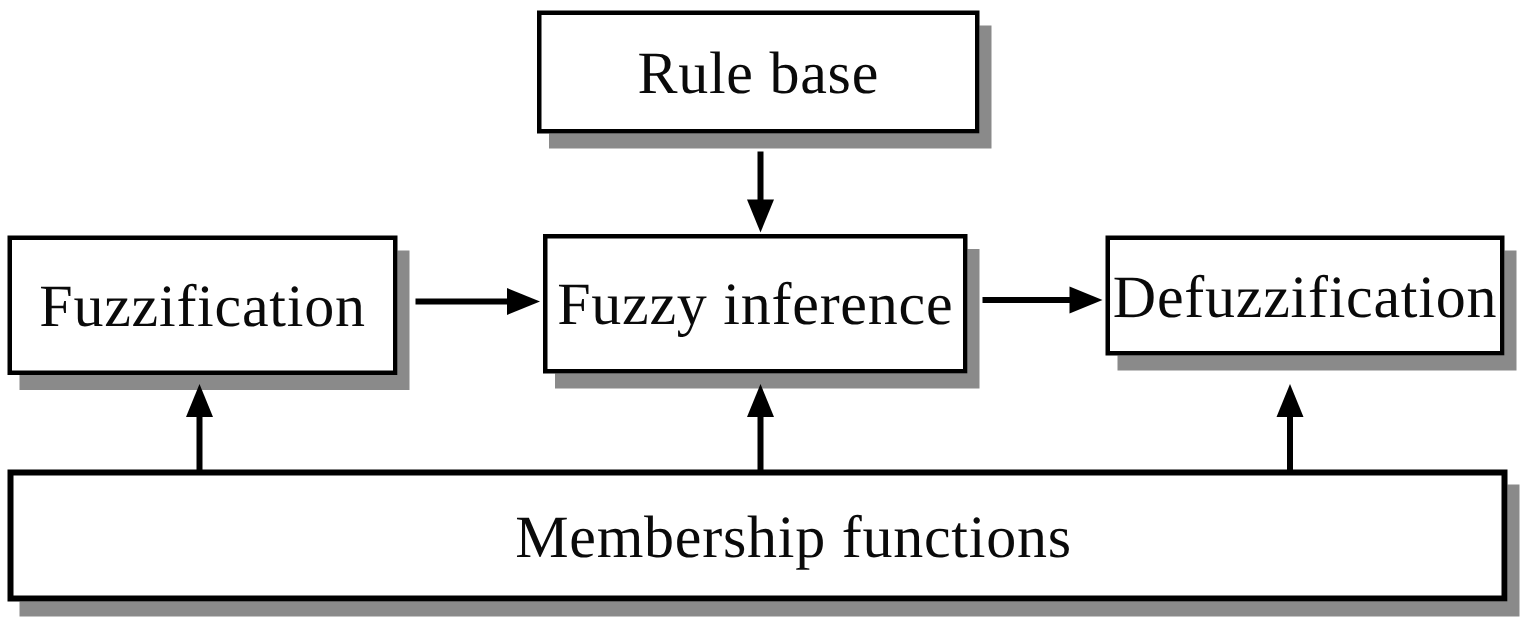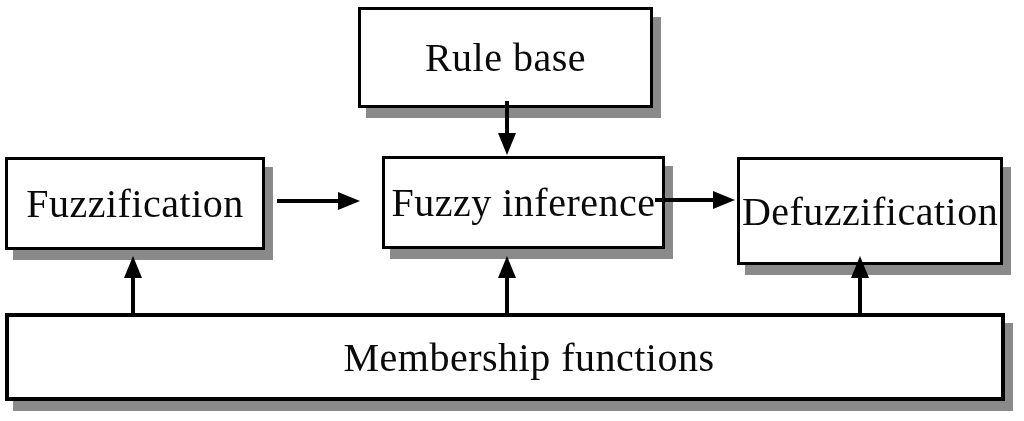--- a/index.html
+++ b/index.html
@@ -22,24 +22,24 @@
     border: 3px solid #000000;
     box-shadow: 8px 10px 0 #8a8a8a;
     display: flex;
     align-items: center;
     justify-content: center;
     font-size: 40px;
     color: #0a0a0a;
     letter-spacing: 0.5px;
     white-space: nowrap;
   }
-  #node-rule-base        { left: 358px; top: 7px;   width: 295px;  height: 101px; }
+  #node-rule-base        { left: 358px; top: 7px;   width: 295px;  height: 82px; }
   #node-fuzzification    { left: 5px;   top: 157px; width: 260px;  height: 93px; }
-  #node-fuzzy-inference  { left: 362px; top: 156px; width: 283px;  height: 93px; margin-left: 20px; }
-  #node-defuzzification  { left: 737px; top: 157px; width: 266px;  height: 108px; }
+  #node-fuzzy-inference  { left: 362px; top: 156px; width: 283px;  height: 93px; }
+  #node-defuzzification  { left: 737px; top: 157px; width: 266px;  height: 80px; }
   #node-membership       { left: 5px;   top: 313px; width: 1000px; height: 88px; border-width: 4px; padding-left: 48px; }
   #arrow-layer {
     position: absolute;
     left: 0; top: 0;
     width: 1024px;
     height: 421px;
     pointer-events: none;
   }
   #arrow-layer line    { stroke: #000000; stroke-width: 4; }
   #arrow-layer polygon { fill: #000000; }

